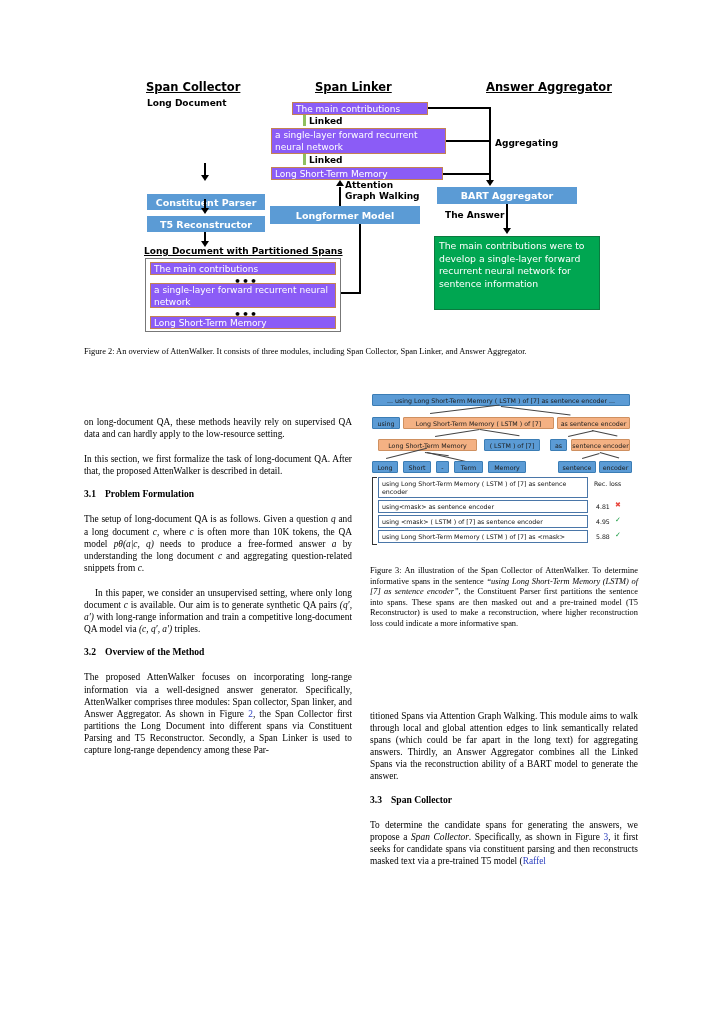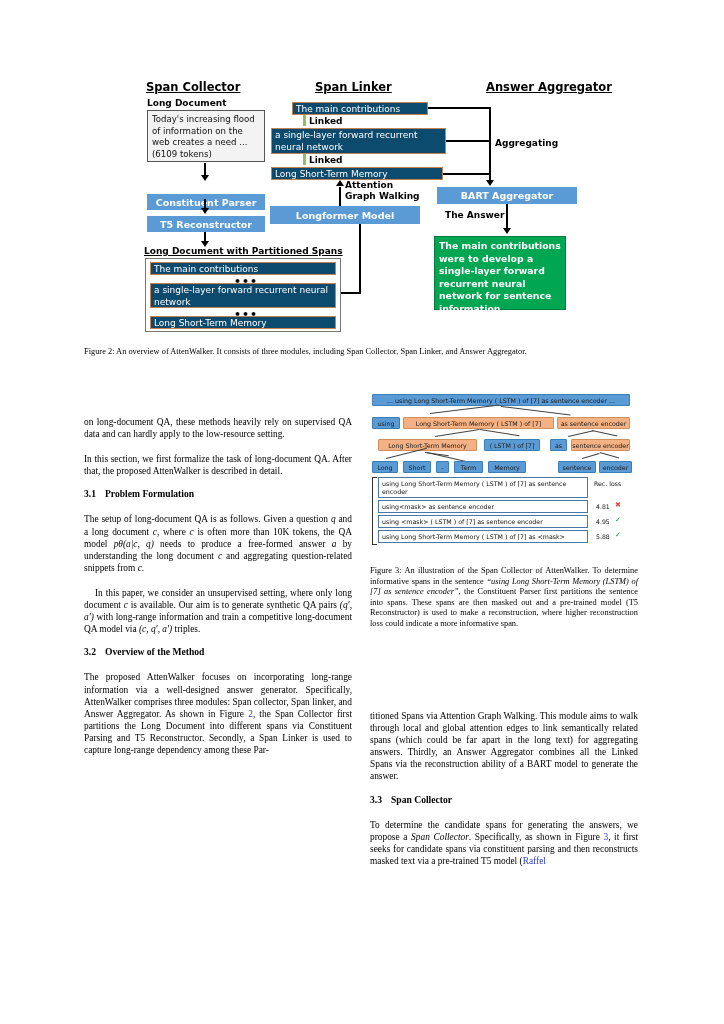--- a/index.html
+++ b/index.html
@@ -68,21 +68,21 @@
     font-size: 9.5px;
     font-weight: bold;
     display: flex;
     align-items: center;
     justify-content: center;
     box-sizing: border-box;
     text-align: center;
   }
   .orangespan {
     position: absolute;
-    background: #0c4a6e;
+    background: #8b5cf6;
     border: 1px solid #c48152;
     color: #ffffff;
     font-size: 9px;
     box-sizing: border-box;
     padding: 1px 3px;
     line-height: 11.5px;
   }
   .greenbox {
     position: absolute;
     background: #00a651;
@@ -236,21 +236,20 @@
 
 <div class="page">
 
   <div id="figure2">
 
     <div class="col-title" style="left:6px; top:0px;">Span Collector</div>
     <div class="col-title" style="left:175px; top:0px;">Span Linker</div>
     <div class="col-title" style="left:312px; top:0px;margin-left:34px;">Answer Aggregator</div>
 
     <div class="sub-label" style="left:7px; top:18px;">Long Document</div>
-    <div class="docbox" style="left:7px; top:30px; width:118px; height:52px;">Today's increasing flood of information on the web creates a need ... (6109 tokens)</div>
 
     <div class="arrow-v" style="left:64px; top:83px; height:14px;"></div>
     <div class="arrowhead-down" style="left:61px; top:95px;"></div>
 
     <div class="bluebox" style="left:7px; top:114px; width:118px; height:16px;">Constituent Parser</div>
 
     <div class="arrow-v" style="left:64px; top:119px; height:11px;"></div>
     <div class="arrowhead-down" style="left:61px; top:128px;"></div>
 
     <div class="bluebox" style="left:7px; top:136px; width:118px; height:16px;">T5 Reconstructor</div>
@@ -299,21 +298,21 @@
 
     <div class="plain-label" style="left:355px; top:58px;">Aggregating</div>
 
     <div class="bluebox" style="left:297px; top:107px; width:140px; height:17px;">BART Aggregator</div>
 
     <div class="arrow-v" style="left:366px; top:124px; height:27px;"></div>
     <div class="arrowhead-down" style="left:363px; top:148px;"></div>
 
     <div class="plain-label" style="left:305px; top:130px;">The Answer</div>
 
-    <div class="greenbox" style="left:294px; top:156px; width:132px; height:74px;font-weight:bold;">The main contributions were to develop a single-layer forward recurrent neural network for sentence information</div>
+    <div class="greenbox" style="left:294px; top:156px; width:166px; height:74px;">The main contributions were to develop a single-layer forward recurrent neural network for sentence information</div>
   </div>
 
   <div class="caption" style="left:84px; top:347px; width:556px;">Figure 2: An overview of AttenWalker. It consists of three modules, including Span Collector, Span Linker, and Answer Aggregator.</div>
 
   <div class="bodycol" style="left:84px; top:403px;">
     <p>on long-document QA, these methods heavily rely on supervised QA data and can hardly apply to the low-resource setting.</p>
 
 
     <p>In this section, we first formalize the task of long-document QA. After that, the proposed AttenWalker is described in detail.</p>
 

